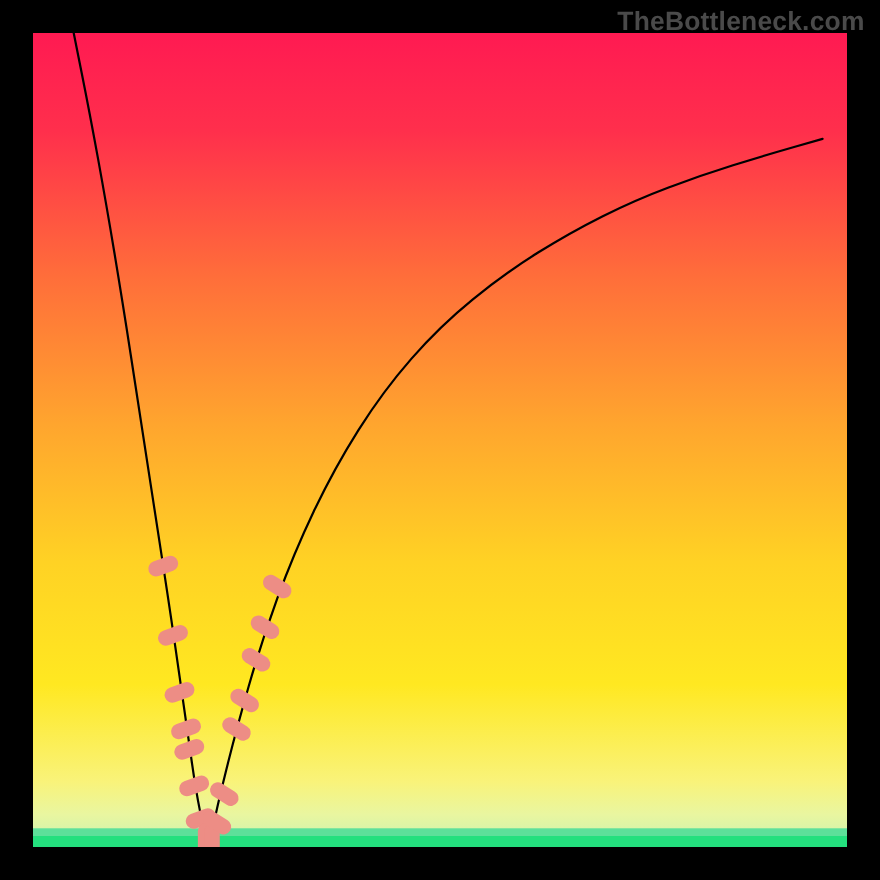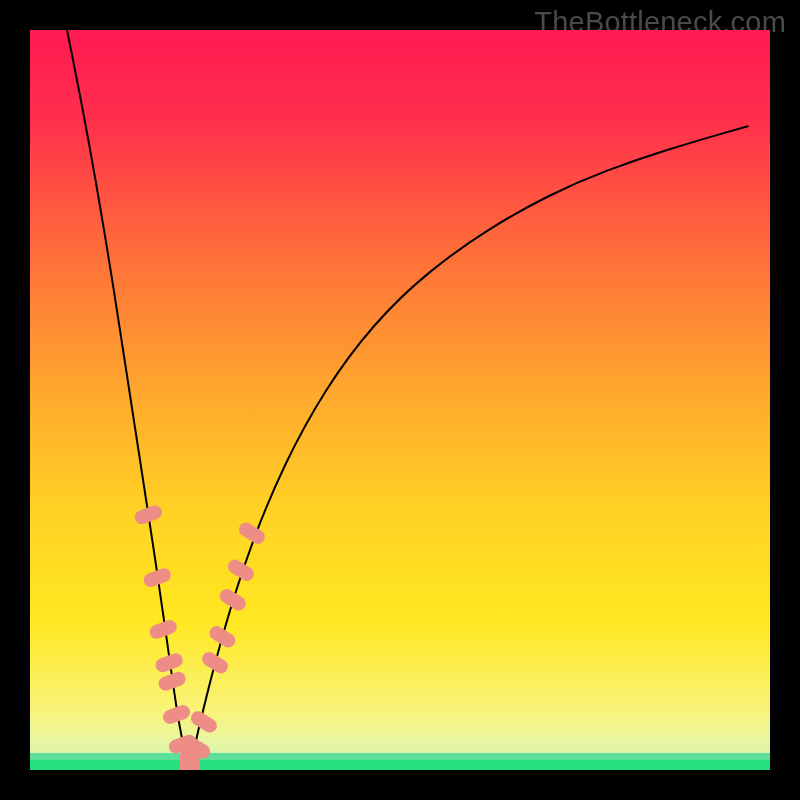--- a/index.html
+++ b/index.html
@@ -14,22 +14,22 @@
   .frame {
     position: relative;
     width: 800px;
     height: 800px;
     background: #000;
   }
   .watermark {
     position: absolute;
     top: 6px;
     right: 14px;
-    font-size: 29px;
-    font-weight: 400;
+    font-size: 24px;
+    font-weight: 700;
     color: #4a4a4a;
     letter-spacing: 0.2px;
     user-select: none;
   }
   svg {
     position: absolute;
     top: 0;
     left: 0;
   }
 </style>

